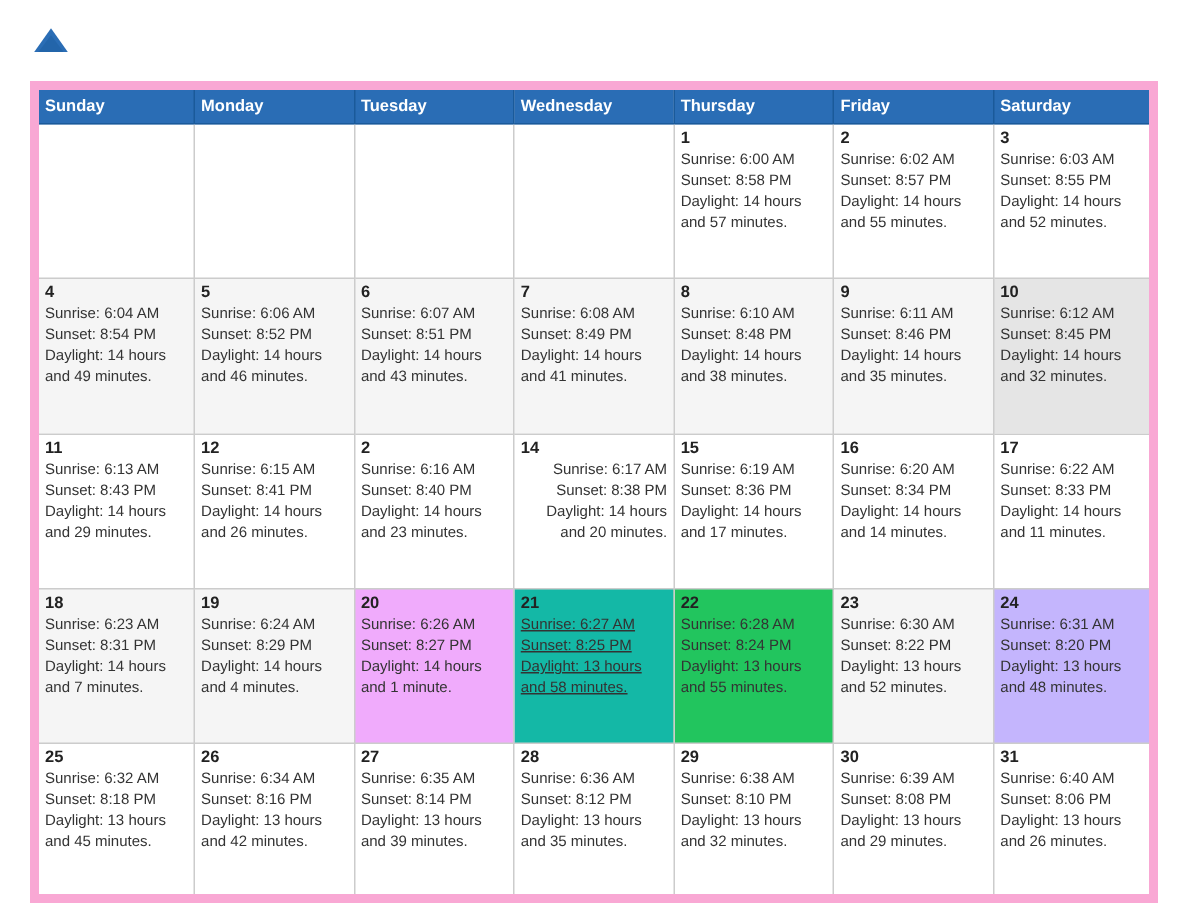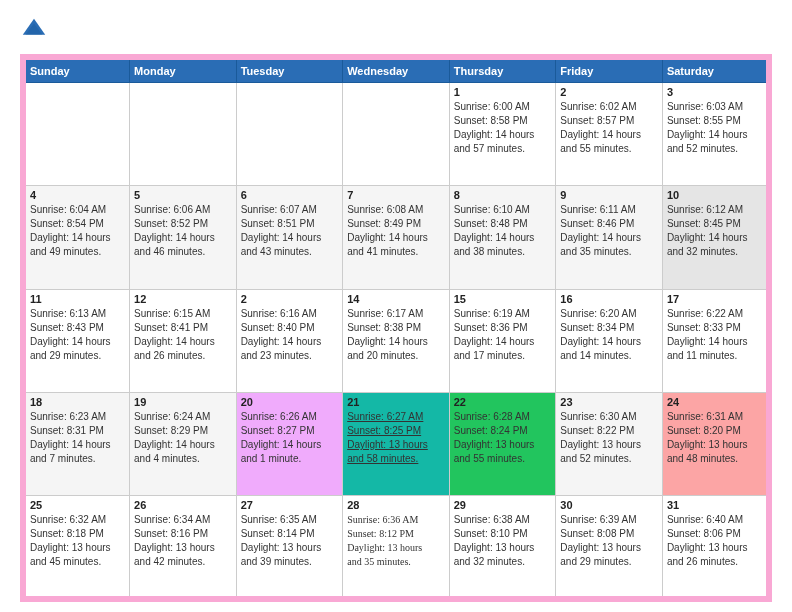--- a/index.html
+++ b/index.html
@@ -226,21 +226,21 @@
           </td>
           <td>
             <span class="day-number">2</span>
             <div class="day-info" style="white-space: pre-line;">Sunrise: 6:16 AM
 Sunset: 8:40 PM
 Daylight: 14 hours
 and 23 minutes.</div>
           </td>
           <td>
             <span class="day-number">14</span>
-            <div class="day-info" style="white-space: pre-line;">Sunrise: 6:17 AM
+            <div class="day-info" style="white-space: pre-line; text-align: right;">Sunrise: 6:17 AM
 Sunset: 8:38 PM
 Daylight: 14 hours
 and 20 minutes.</div>
           </td>
           <td>
             <span class="day-number">15</span>
             <div class="day-info" style="white-space: pre-line;">Sunrise: 6:19 AM
 Sunset: 8:36 PM
 Daylight: 14 hours
 and 17 minutes.</div>
@@ -296,21 +296,21 @@
 Daylight: 13 hours
 and 55 minutes.</div>
           </td>
           <td style="background: rgb(245, 245, 245);">
             <span class="day-number">23</span>
             <div class="day-info" style="white-space: pre-line;">Sunrise: 6:30 AM
 Sunset: 8:22 PM
 Daylight: 13 hours
 and 52 minutes.</div>
           </td>
-          <td style="background: #fca5a5;">
+          <td style="background: #c4b5fd;">
             <span class="day-number">24</span>
             <div class="day-info" style="white-space: pre-line;">Sunrise: 6:31 AM
 Sunset: 8:20 PM
 Daylight: 13 hours
 and 48 minutes.</div>
           </td>
         </tr>
         <tr>
           <td>
             <span class="day-number">25</span>
@@ -328,21 +328,21 @@
           </td>
           <td>
             <span class="day-number">27</span>
             <div class="day-info" style="white-space: pre-line;">Sunrise: 6:35 AM
 Sunset: 8:14 PM
 Daylight: 13 hours
 and 39 minutes.</div>
           </td>
           <td>
             <span class="day-number">28</span>
-            <div class="day-info" style="white-space: pre-line; font-family: Liberation Serif, serif;">Sunrise: 6:36 AM
+            <div class="day-info" style="white-space: pre-line;">Sunrise: 6:36 AM
 Sunset: 8:12 PM
 Daylight: 13 hours
 and 35 minutes.</div>
           </td>
           <td>
             <span class="day-number">29</span>
             <div class="day-info" style="white-space: pre-line;">Sunrise: 6:38 AM
 Sunset: 8:10 PM
 Daylight: 13 hours
 and 32 minutes.</div>

